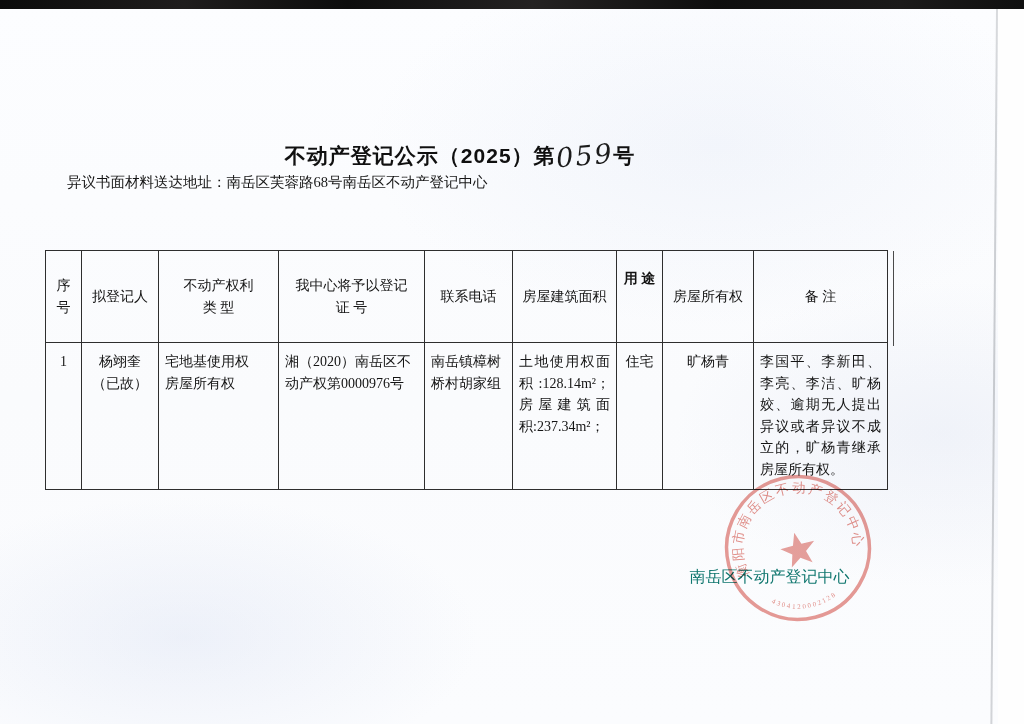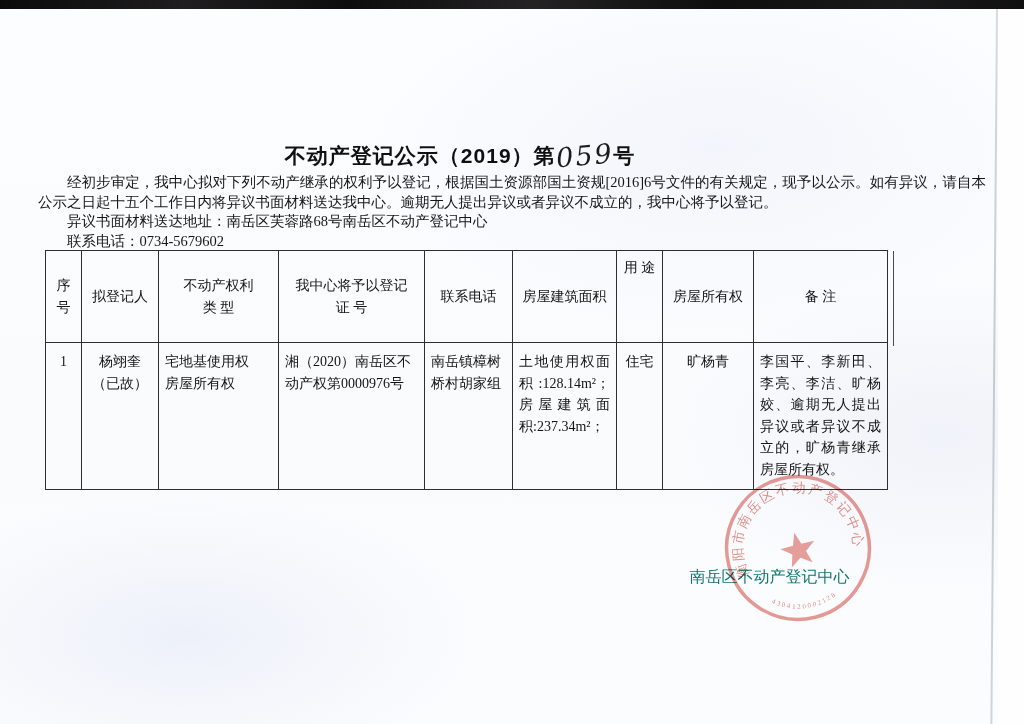--- a/index.html
+++ b/index.html
@@ -56,21 +56,21 @@
   }
   table.notice th, table.notice td {
     border: 1px solid #2e2e2e;
     white-space: pre-line;
     overflow: hidden;
   }
   table.notice th {
     font-weight: normal; text-align: center; vertical-align: middle;
     line-height: 22px; height: 92px; padding: 2px 3px;
   }
-  table.notice th.top { vertical-align: top; padding-top: 6px; }
+  table.notice th.top { vertical-align: top; padding-top: 17px; font-weight: bold; }
   table.notice td {
     vertical-align: top; padding: 8px 6px 6px 6px;
     line-height: 21.5px; height: 147px;
   }
   table.notice td.center { text-align: center; }
   table.notice td.justify { text-align: justify; }
   .stray-line {
     position: absolute; left: 893px; top: 251px; width: 1px; height: 95px;
     background: #4a4a4a;
   }
@@ -85,26 +85,24 @@
   }
   .seal svg { width: 100%; height: 100%; font-family: "Liberation Serif", serif; }
 </style>
 </head>
 <body>
 
 <div class="scan-top-bar"></div>
 <div class="paper-right-strip"></div>
 <div class="paper-right-edge"></div>
 
-<div class="title-wrap"><span>不动产登记公示（2019）第</span><span class="title-number">059</span><span>号</span></div>
+<div class="title-wrap"><span>不动产登记公示（2025）第</span><span class="title-number">059</span><span>号</span></div>
 
 <div class="body-text">
-  <p class="indent justify">经初步审定，我中心拟对下列不动产继承的权利予以登记，根据国土资源部国土资规[2016]6号文件的有关规定，现予以公示。如有异议，请自本公示之日起十五个工作日内将异议书面材料送达我中心。逾期无人提出异议或者异议不成立的，我中心将予以登记。</p>
   <p class="indent">异议书面材料送达地址：南岳区芙蓉路68号南岳区不动产登记中心</p>
-  <p class="indent">联系电话：0734-5679602</p>
 </div>
 
 <table class="notice">
   <colgroup>
     <col style="width:36px">
       <col style="width:77px">
       <col style="width:120px">
     <col style="width:146px">
       <col style="width:88px">
       <col style="width:104px">

